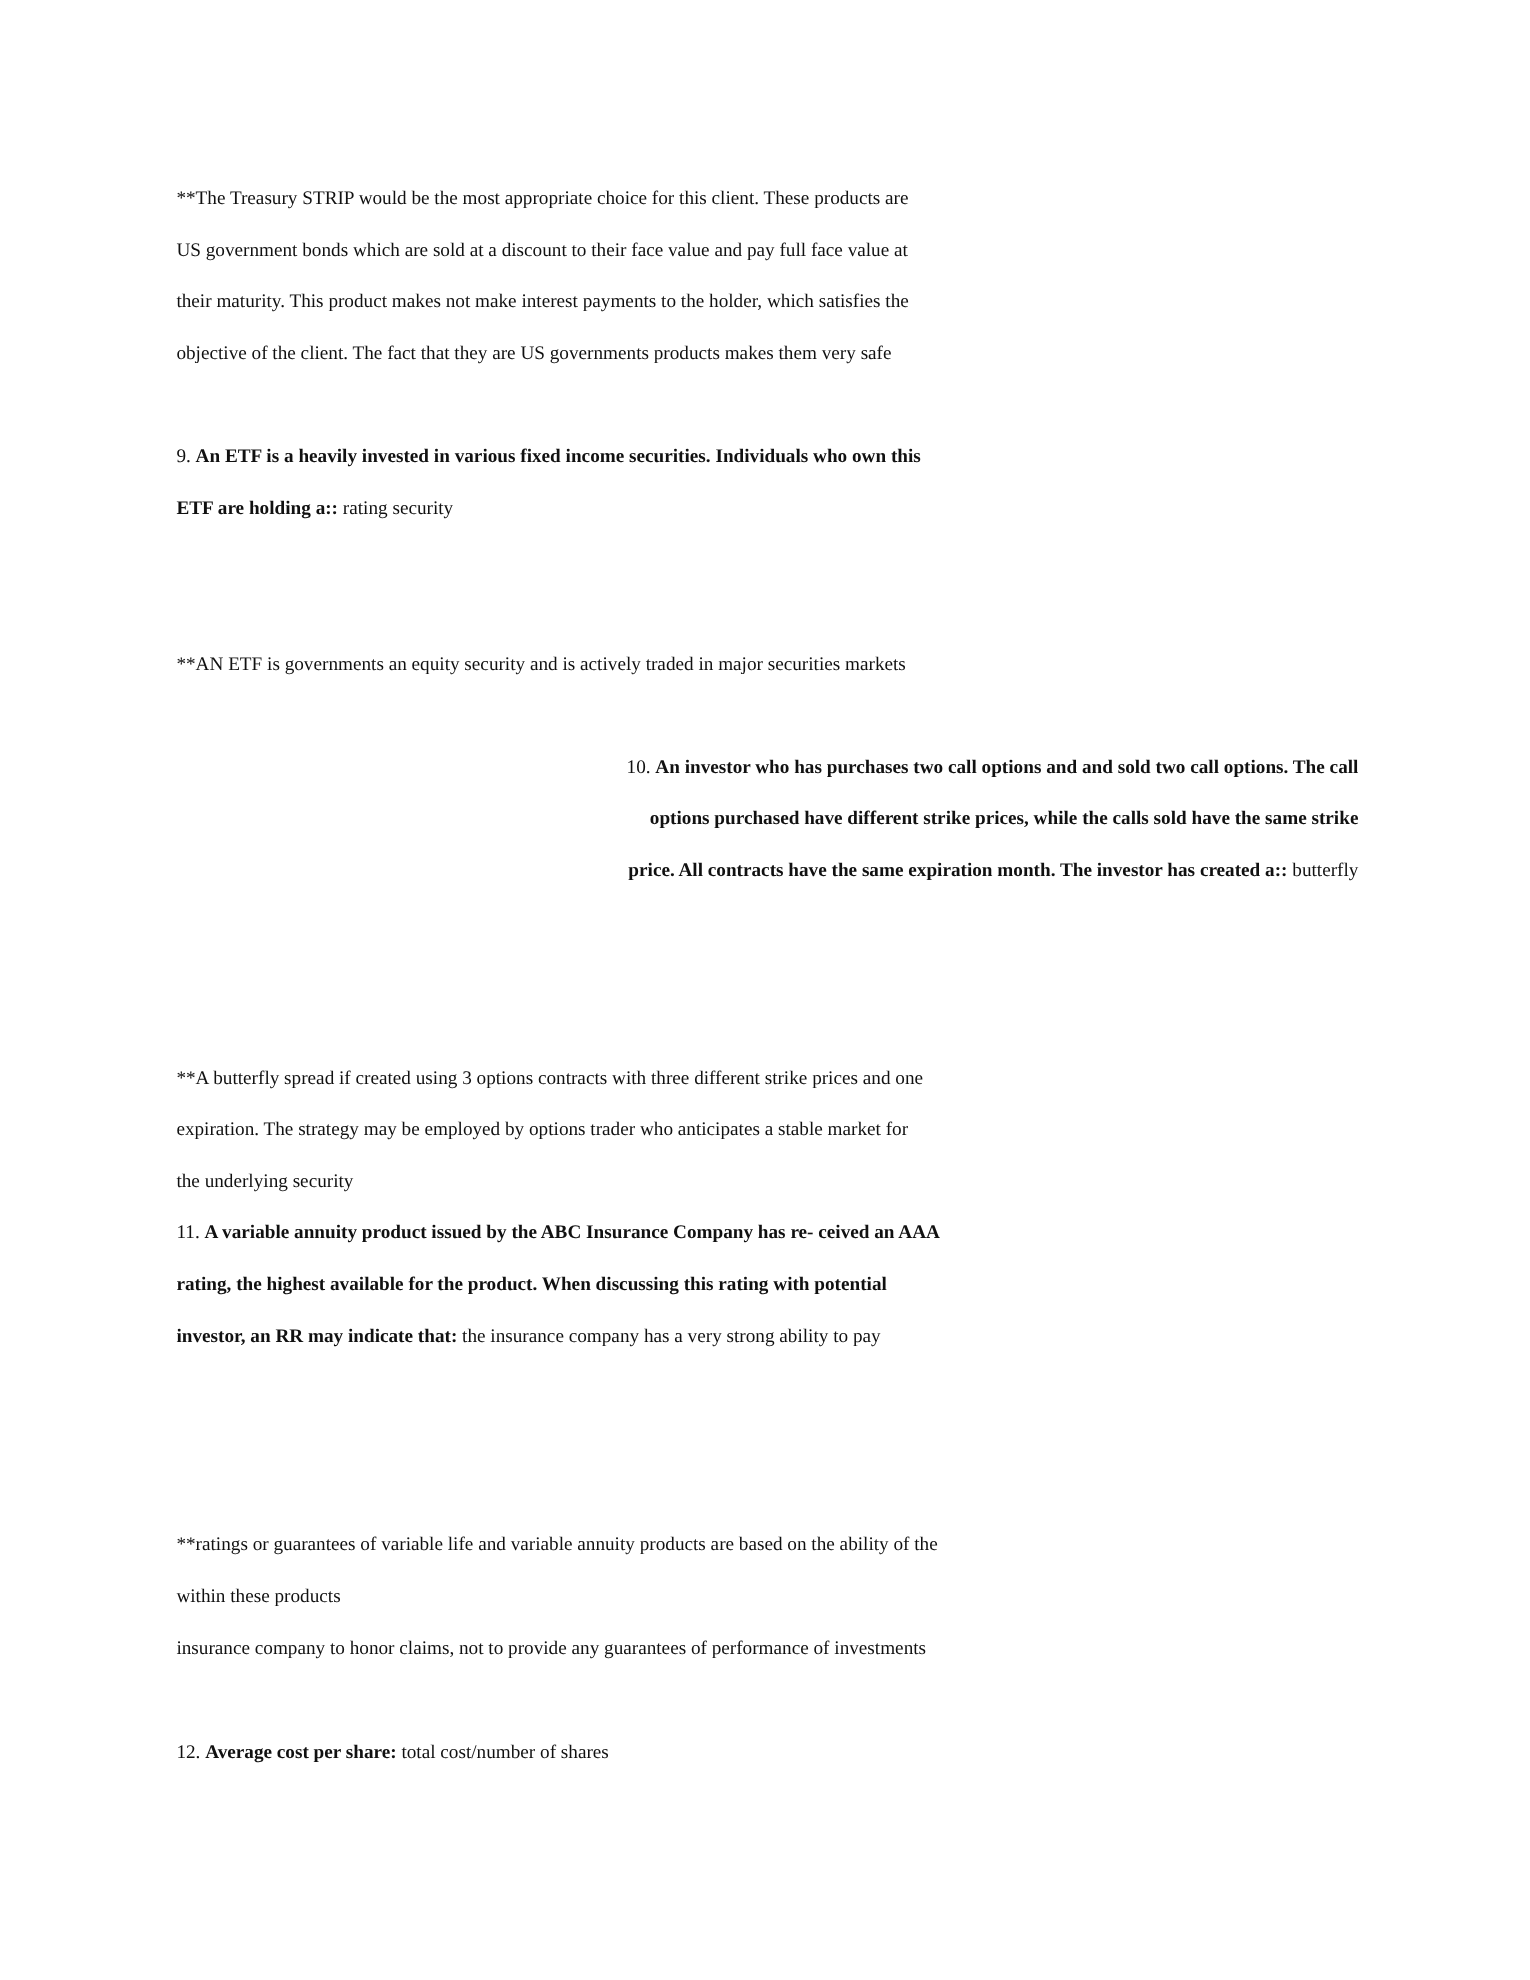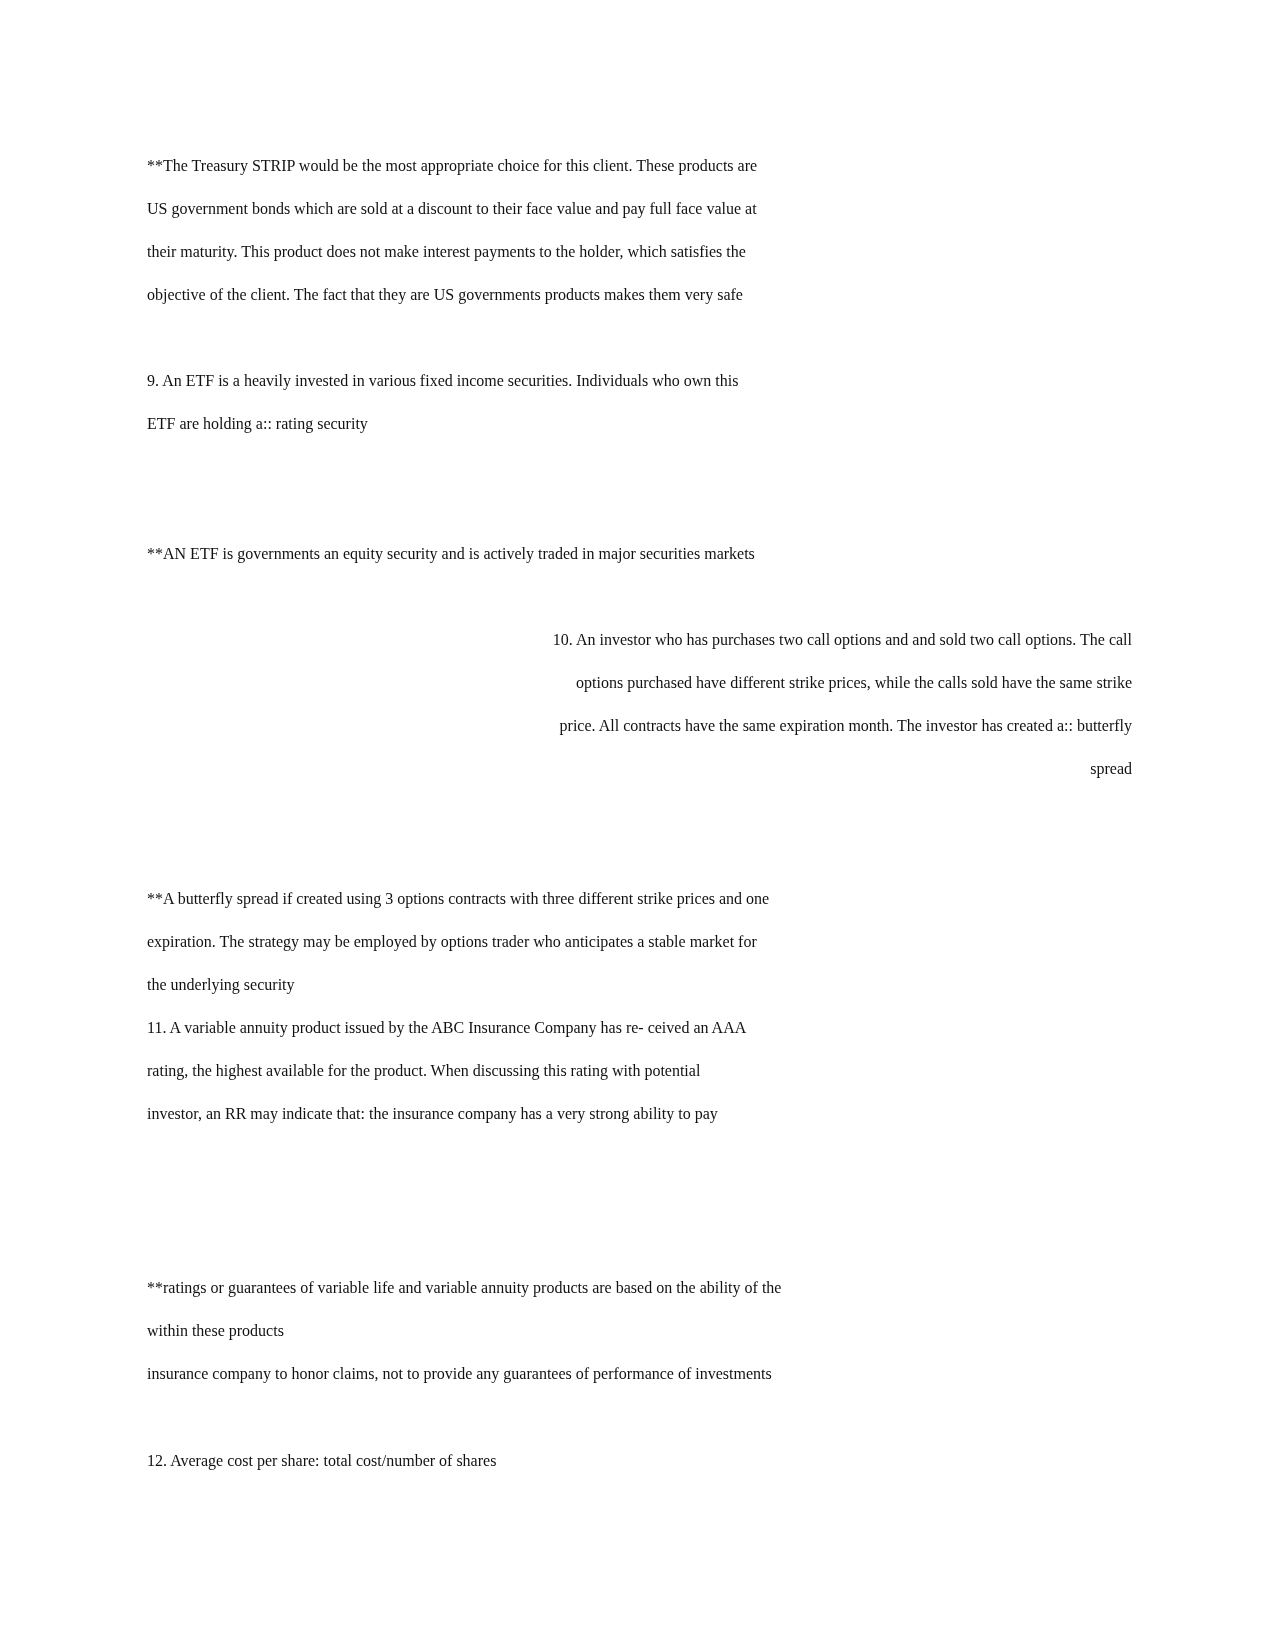--- a/index.html
+++ b/index.html
@@ -1,28 +1,28 @@
 <!DOCTYPE html>
 <html><head>
 <meta charset="utf-8">
 <style>
   html, body { margin:0; padding:0; background:#ffffff; }
   body { width:1275px; height:1650px; position:relative; overflow:hidden;
          font-family:"Liberation Serif","DejaVu Serif",serif; color:#111; }
   .blk { position:absolute; left:147px; width:985px; font-size:16px; line-height:43px; }
   .blk p { margin:0; }
-  b { font-weight:normal; }
+  b { font-weight:bold; }
 </style>
 </head>
 <body>
 
 <div class="blk" style="top:144px;">
   <p>**The Treasury STRIP would be the most appropriate choice for this client. These products are</p>
   <p>US government bonds which are sold at a discount to their face value and pay full face value at</p>
-  <p>their maturity. This product does not make interest payments to the holder, which satisfies the</p>
+  <p>their maturity. This product makes not make interest payments to the holder, which satisfies the</p>
   <p>objective of the client. The fact that they are US governments products makes them very safe</p>
 </div>
 
 <div class="blk" style="top:359px;">
   <p>
     <span>9. </span><b>An ETF is a heavily invested in various fixed income securities. Individuals who own this</b>
   </p>
   <p>
     <b>ETF are holding a::</b><span> rating security</span>
   </p>
@@ -34,23 +34,20 @@
 
 <div class="blk" style="top:618px;text-align:right;">
   <p>
     <span>10. </span><b>An investor who has purchases two call options and and sold two call options. The call</b>
   </p>
   <p>
     <b>options purchased have different strike prices, while the calls sold have the same strike</b>
   </p>
   <p>
     <b>price. All contracts have the same expiration month. The investor has created a::</b><span> butterfly</span>
-  </p>
-  <p>
-    <span>spread</span>
   </p>
 </div>
 
 <div class="blk" style="top:877px;">
   <p>**A butterfly spread if created using 3 options contracts with three different strike prices and one</p>
   <p>expiration. The strategy may be employed by options trader who anticipates a stable market for</p>
   <p>the underlying security</p>
 </div>
 
 <div class="blk" style="top:1006px;">

